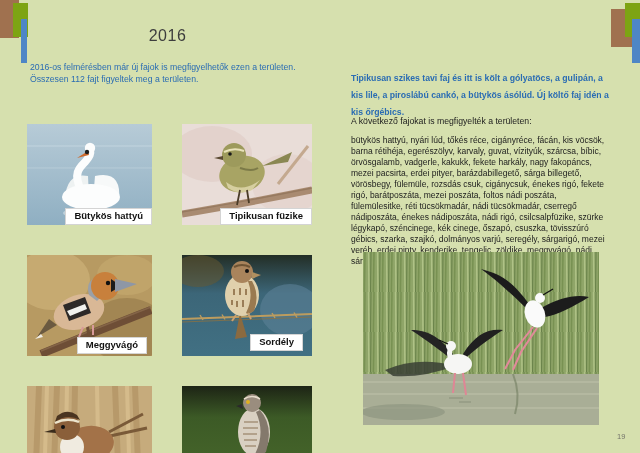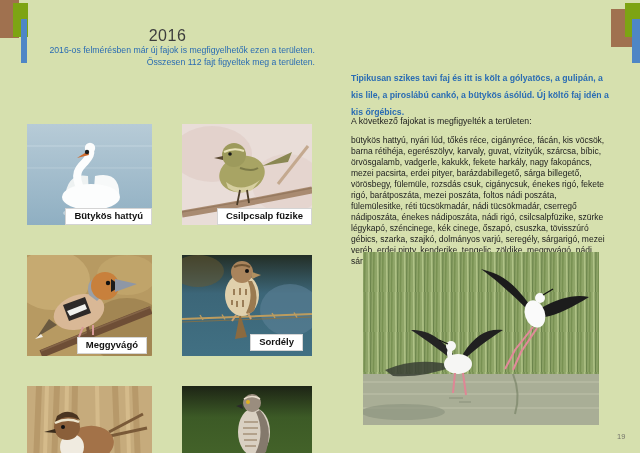--- a/index.html
+++ b/index.html
@@ -17,22 +17,22 @@
   .d-blue{background:#4e86c6;z-index:3;}
   .tl-brown{left:0;top:9;width:19px;height:38px;}
   .tl-green{left:13px;top:3px;width:15px;height:34px;}
   .tl-blue{left:21px;top:19px;width:6px;height:44px;}
   .tr-brown{left:611px;top:9px;width:21px;height:38px;}
   .tr-green{left:625px;top:3px;width:15px;height:34px;}
   .tr-blue{left:632px;top:19px;width:8px;height:44px;}
 
   .title{left:30px;top:27px;width:275px;text-align:center;
     font-size:16px;color:#3d3d3d;letter-spacing:.5px;}
-  .intro{left:30px;top:44px;width:285px;font-size:8.7px;line-height:12px;
-    color:#2a6cb3;white-space:pre-line;text-align:right;}
+  .intro{left:30px;top:61px;width:285px;font-size:8.7px;line-height:12px;
+    color:#2a6cb3;white-space:pre-line;}
 
   
   .grid{left:27px;top:124px;display:grid;
     grid-template-columns:125px 130px;grid-template-rows:101px 101px 104px;
     column-gap:11px;row-gap:4px;gap:30px;}
   .photo{position:relative;overflow:hidden;}
   .photo svg{display:block;width:100%;height:100%;}
   .plabel{position:absolute;background:#ffffff;border:1px solid #d4d4d4;
     padding:2px 8px 3px;font-size:9.5px;font-weight:bold;color:#111;
     white-space:nowrap;line-height:1.1;}
@@ -104,21 +104,21 @@
       <path d="M80 42 L110 28 L106 38 Z" fill="#8a8752"></path>
       <ellipse cx="60" cy="50" rx="23" ry="18" fill="#a8a464" transform="rotate(-14 60 50)"></ellipse>
       <path d="M44 58 Q60 70 78 56 L70 66 Q58 72 46 64 Z" fill="#d6cfa0"></path>
       <path d="M58 44 Q70 48 76 44" stroke="#7c7a48" stroke-width="2" fill="none"></path>
       <circle cx="52" cy="31" r="12" fill="#9d9a5c"></circle>
       <path d="M42 28 Q52 23 62 27" stroke="#e8e2b8" stroke-width="2" fill="none"></path>
       <circle cx="48" cy="30" r="1.8" fill="#1a1a1a"></circle>
       <path d="M41 32 L32 34 L41 36 Z" fill="#5a4a32"></path>
       <path d="M58 66 L55 81 M65 66 L67 79" stroke="#4a3c28" stroke-width="1.8"></path>
     </svg>
-    <span class="plabel lbl-2">Csilpcsalp füzike</span>
+    <span class="plabel lbl-2">Tipikusan füzike</span>
   </div>
 
   <div class="photo">
     <svg viewBox="0 0 125 101" preserveAspectRatio="none">
       <rect width="125" height="101" fill="#b79a62"></rect>
       <ellipse cx="25" cy="25" rx="38" ry="30" fill="#ccb077" opacity=".7"></ellipse>
       <ellipse cx="100" cy="75" rx="40" ry="32" fill="#94794a" opacity=".6"></ellipse>
       <ellipse cx="100" cy="20" rx="30" ry="20" fill="#c3a86e" opacity=".7"></ellipse>
       <path d="M14 99 Q60 80 124 55" stroke="#6e4e36" stroke-width="8" fill="none"></path>
       <path d="M14 96 Q60 77 124 52" stroke="#8a6a4c" stroke-width="1.6" fill="none" opacity=".8"></path>

